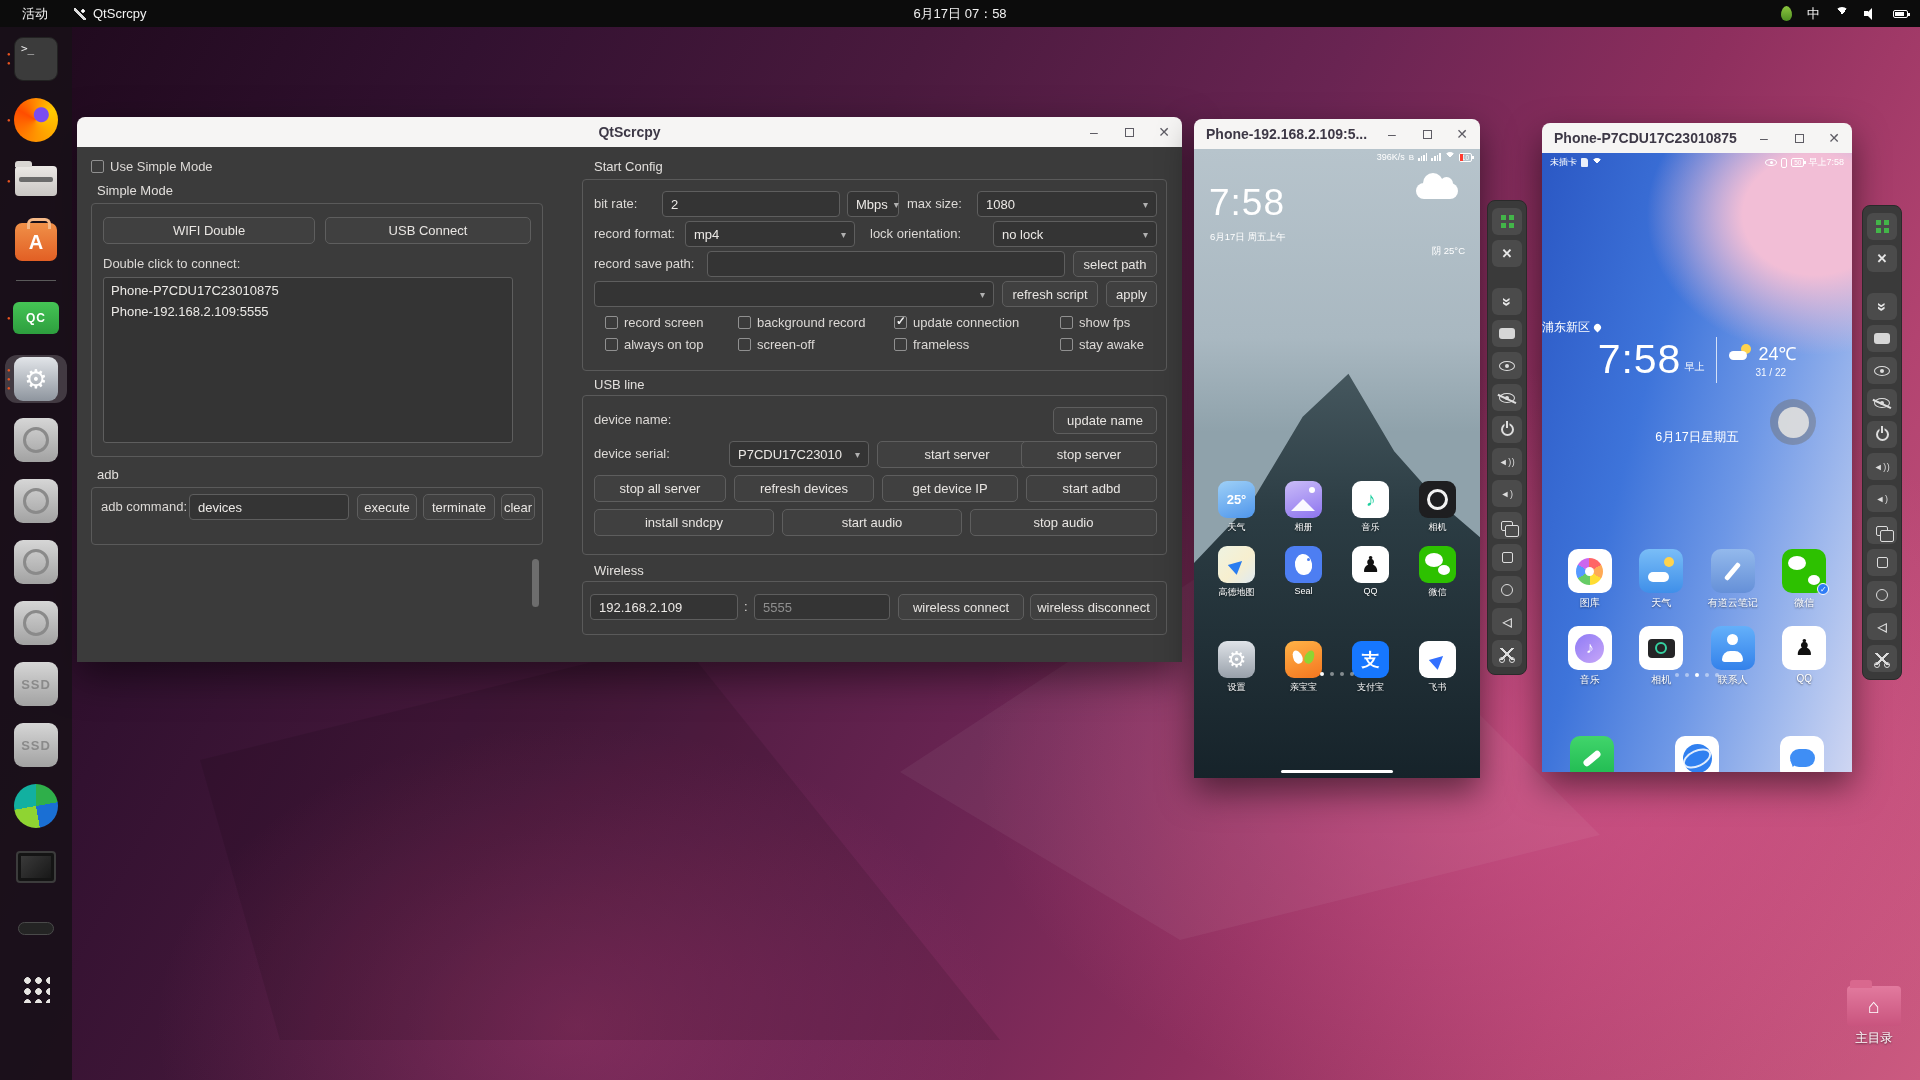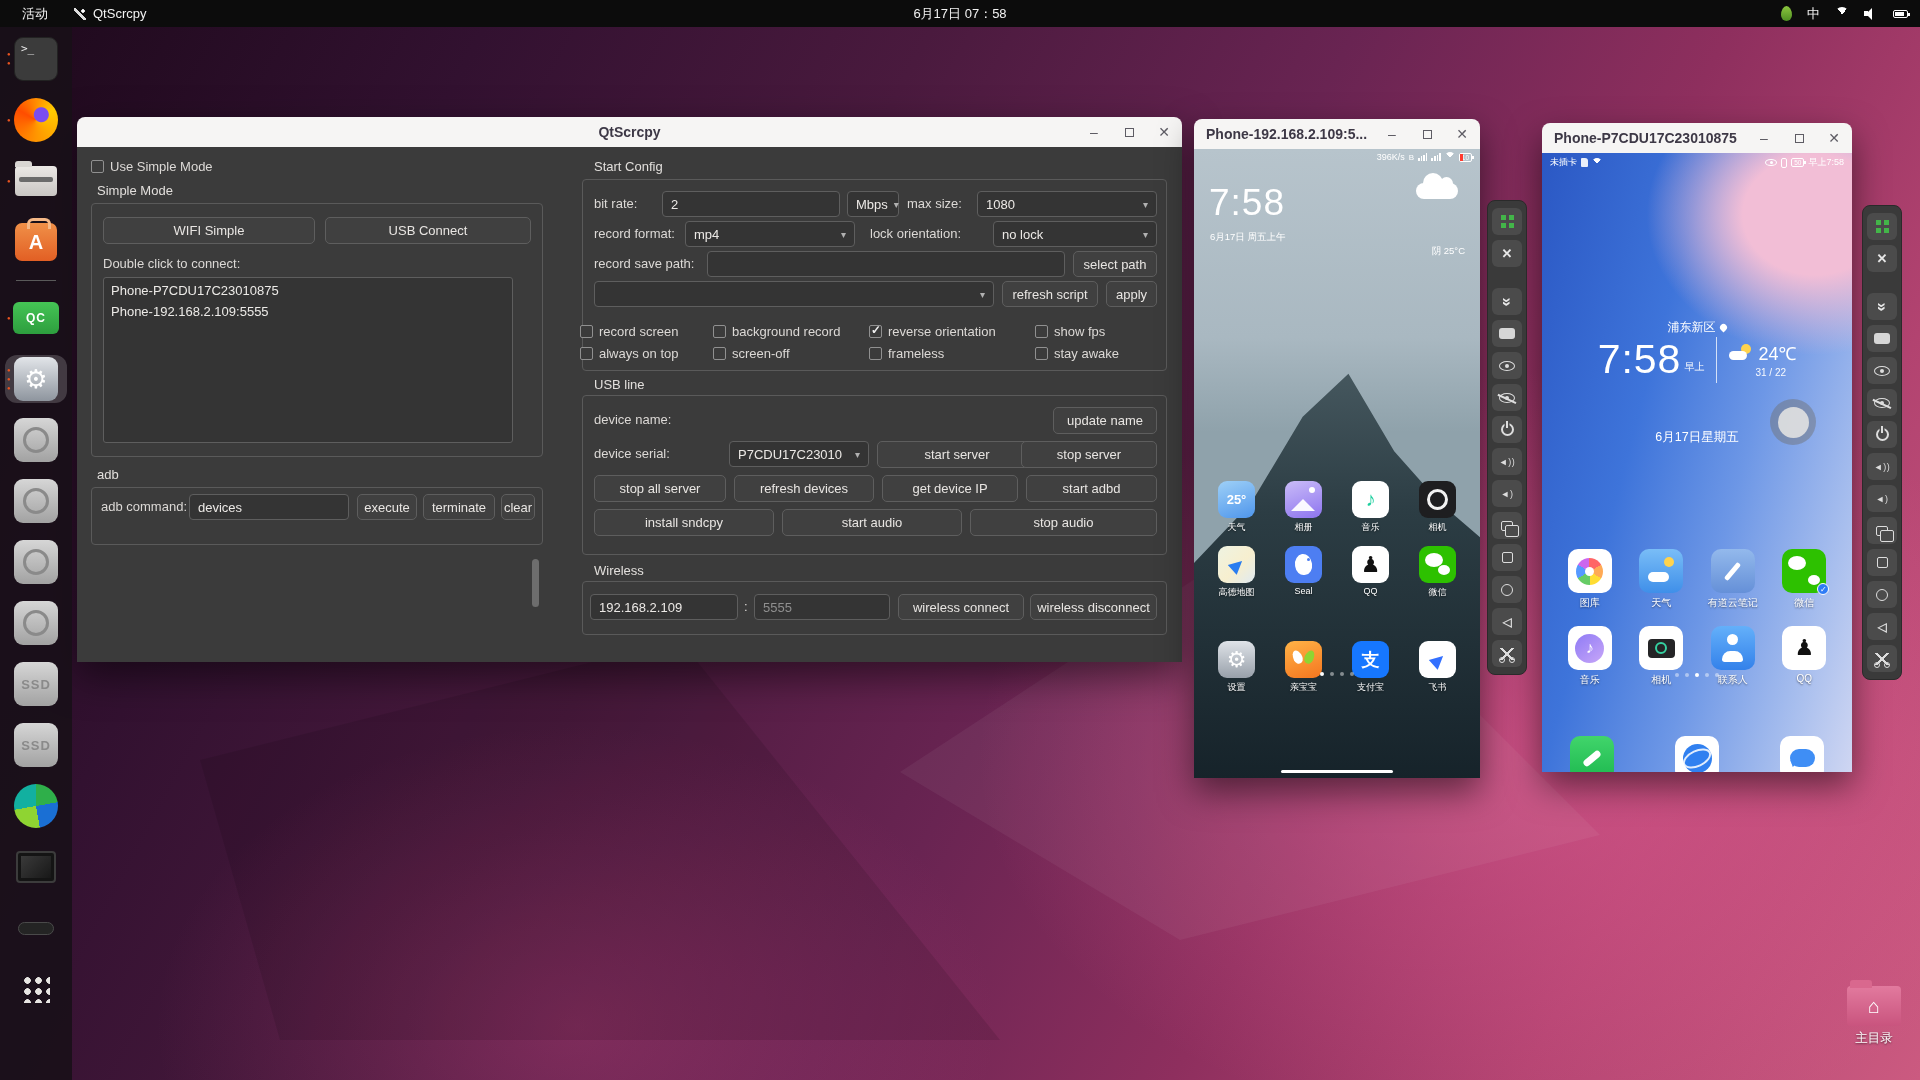--- a/index.html
+++ b/index.html
@@ -191,21 +191,21 @@
   .ap-browser::after { content:""; position:absolute; width:26px; height:13px; border:2px solid rgba(255,255,255,.85); border-radius:50%; transform:rotate(-25deg); z-index:2; }
   .ap-messages { background:#fff; }
   .ap-messages::before { content:""; position:absolute; width:25px; height:18px; background:#3f8ef5; border-radius:9px; }
   .ap-messages::after { content:""; position:absolute; bottom:9px; left:9px; border:4px solid transparent; border-top:6px solid #3f8ef5; transform:rotate(15deg); }
 
   .page-dots { position:absolute; left:0; right:0; display:flex; justify-content:center; gap:6px; }
   .page-dot { width:4px; height:4px; border-radius:50%; background:rgba(255,255,255,.45); }
   .page-dot.on { background:#fff; }
   .homebar { position:absolute; bottom:5px; left:50%; transform:translateX(-50%); width:112px; height:3.5px; border-radius:2px; background:#fff; }
 
-  .p2-loc { position:absolute; top:166px; left:0; right:0; display:flex; justify-content:center; align-items:center; gap:4px; color:#fff; font-size:12px; }
+  .p2-loc { position:absolute; top:166px; left:0; right:0; display:flex; justify-content:flex-start; align-items:center; gap:4px; color:#fff; font-size:12px; }
   .pin { width:7px; height:7px; border-radius:50% 50% 50% 0; background:#fff; transform:rotate(-45deg); }
   .p2-clockrow { position:absolute; top:183px; left:0; right:0; display:flex; justify-content:center; align-items:center; color:#fff; }
   .p2-big { font-size:41px; font-weight:200; letter-spacing:1px; }
   .p2-period { font-size:10px; align-self:flex-end; margin:0 0 9px 3px; }
   .p2-div { width:1px; height:46px; background:rgba(255,255,255,.75); margin:0 12px; }
   .p2-wx .row1 { display:flex; align-items:center; gap:5px; font-size:18px; font-weight:300; }
   .p2-wx .row2 { font-size:10px; margin-top:2px; margin-left:26px; opacity:.95; }
   .suncloud { position:relative; width:24px; height:13px; }
   .suncloud::before { content:""; position:absolute; right:2px; top:-3px; width:10px; height:10px; border-radius:50%; background:#ffd34d; }
   .suncloud::after { content:""; position:absolute; left:0; bottom:0; width:18px; height:9px; background:#fff; border-radius:6px; }
@@ -375,21 +375,21 @@
       </span>
     </div>
     <div class="win-content">
 
       <div class="cbx abs" style="left:14px; top:12px;">
         <span class="bx"></span>
           <span>Use Simple Mode</span>
       </div>
       <div class="sec" style="left:20px; top:36px;">Simple Mode</div>
       <div class="grp" style="left:14px; top:56px; width:452px; height:254px;"></div>
-      <div class="btn" style="left:26px; top:70px; width:212px;">WIFI Simple</div>
+      <div class="btn" style="left:26px; top:70px; width:212px;">WIFI Double</div>
       <div class="btn" style="left:248px; top:70px; width:206px;">USB Connect</div>
       <div class="flbl" style="left:26px; top:104px;">Double click to connect:</div>
       <div class="lst" style="left:26px; top:130px; width:410px; height:166px;">
 
       <div class="lst-item">Phone-P7CDU17C23010875</div>
           <div class="lst-item">Phone-192.168.2.109:5555</div>
         </div>
 
       <div class="sec" style="left:20px; top:320px;">adb</div>
       <div class="grp" style="left:14px; top:340px; width:452px; height:58px;"></div>
@@ -425,33 +425,33 @@
         </div>
       <div class="flbl" style="left:517px; top:104px;">record save path:</div>
       <div class="inp" style="left:630px; top:104px; width:358px;"></div>
       <div class="btn" style="left:996px; top:104px; width:84px; height:26px;">select path</div>
       <div class="inp dd" style="left:517px; top:134px; width:400px;">
           <span></span>
           <span class="caret">▾</span>
         </div>
       <div class="btn" style="left:925px; top:134px; width:96px; height:26px;">refresh script</div>
       <div class="btn" style="left:1029px; top:134px; width:51px; height:26px;">apply</div>
-      <div class="cb-grid" style="left:503px; top:168px; width:565px;margin-top:9px;">
+      <div class="cb-grid" style="left:528px; top:168px; width:565px;">
 
       <div class="cbx">
             <span class="bx"></span>
             <span>record screen</span>
           </div>
           <div class="cbx">
             <span class="bx"></span>
             <span>background record</span>
           </div>
           <div class="cbx checked">
             <span class="bx"></span>
-            <span>reverse orientation</span>
+            <span>update connection</span>
           </div>
           <div class="cbx">
             <span class="bx"></span>
             <span>show fps</span>
           </div>
           <div class="cbx">
             <span class="bx"></span>
             <span>always on top</span>
           </div>
           <div class="cbx">

